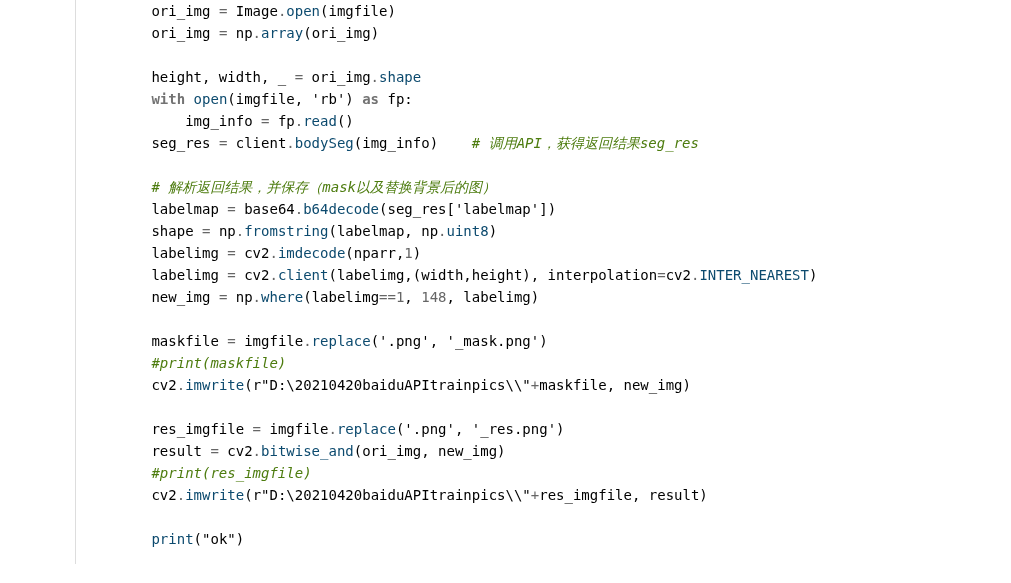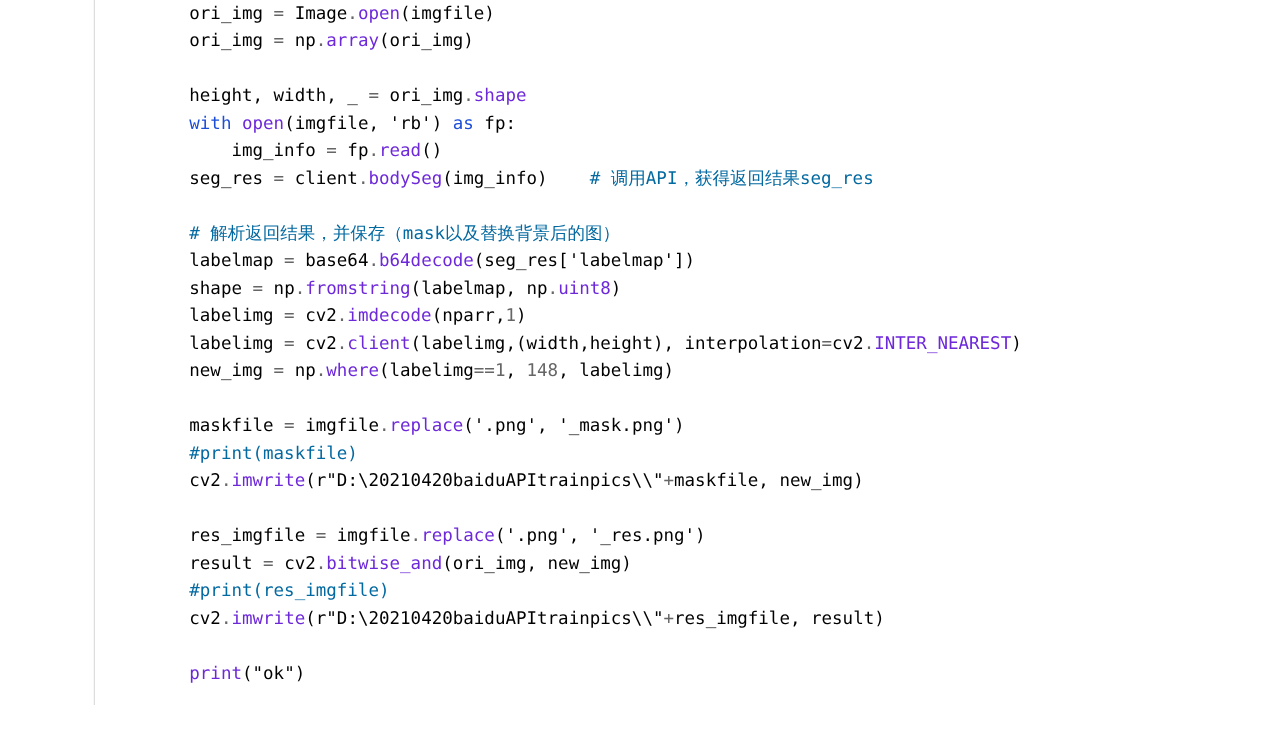--- a/index.html
+++ b/index.html
@@ -15,23 +15,23 @@
     border-left: 1px solid #ddd;
     margin-left: 75px;
     padding: 0 0 14px 0;
     background: #fff;
   }
   pre {
     margin: 0;
     padding: 0 0 0 8px;
     white-space: pre;
   }
-  .c  { color: #0369a1; }      
-  .k  { color: #1d4ed8; font-weight: normal; }        
-  .fn { color: #6d28d9; }                           
+  .c  { color: #4d7c0f; font-style: italic; }      
+  .k  { color: #737373; font-weight: bold; }        
+  .fn { color: #0c4a6e; }                           
   .s  { color: #000000; }                           
   .op { color: #666666; }                           
   .n  { color: #000; }                              
   .num{ color: #666666; }                           
 </style>
 </head>
 <body>
 
 <div class="code-container">
   <pre id="code-pre"><span>        <span class="n">ori_img </span><span class="op">=</span><span class="n"> Image</span><span class="op">.</span><span class="fn">open</span><span class="n">(imgfile)</span>

